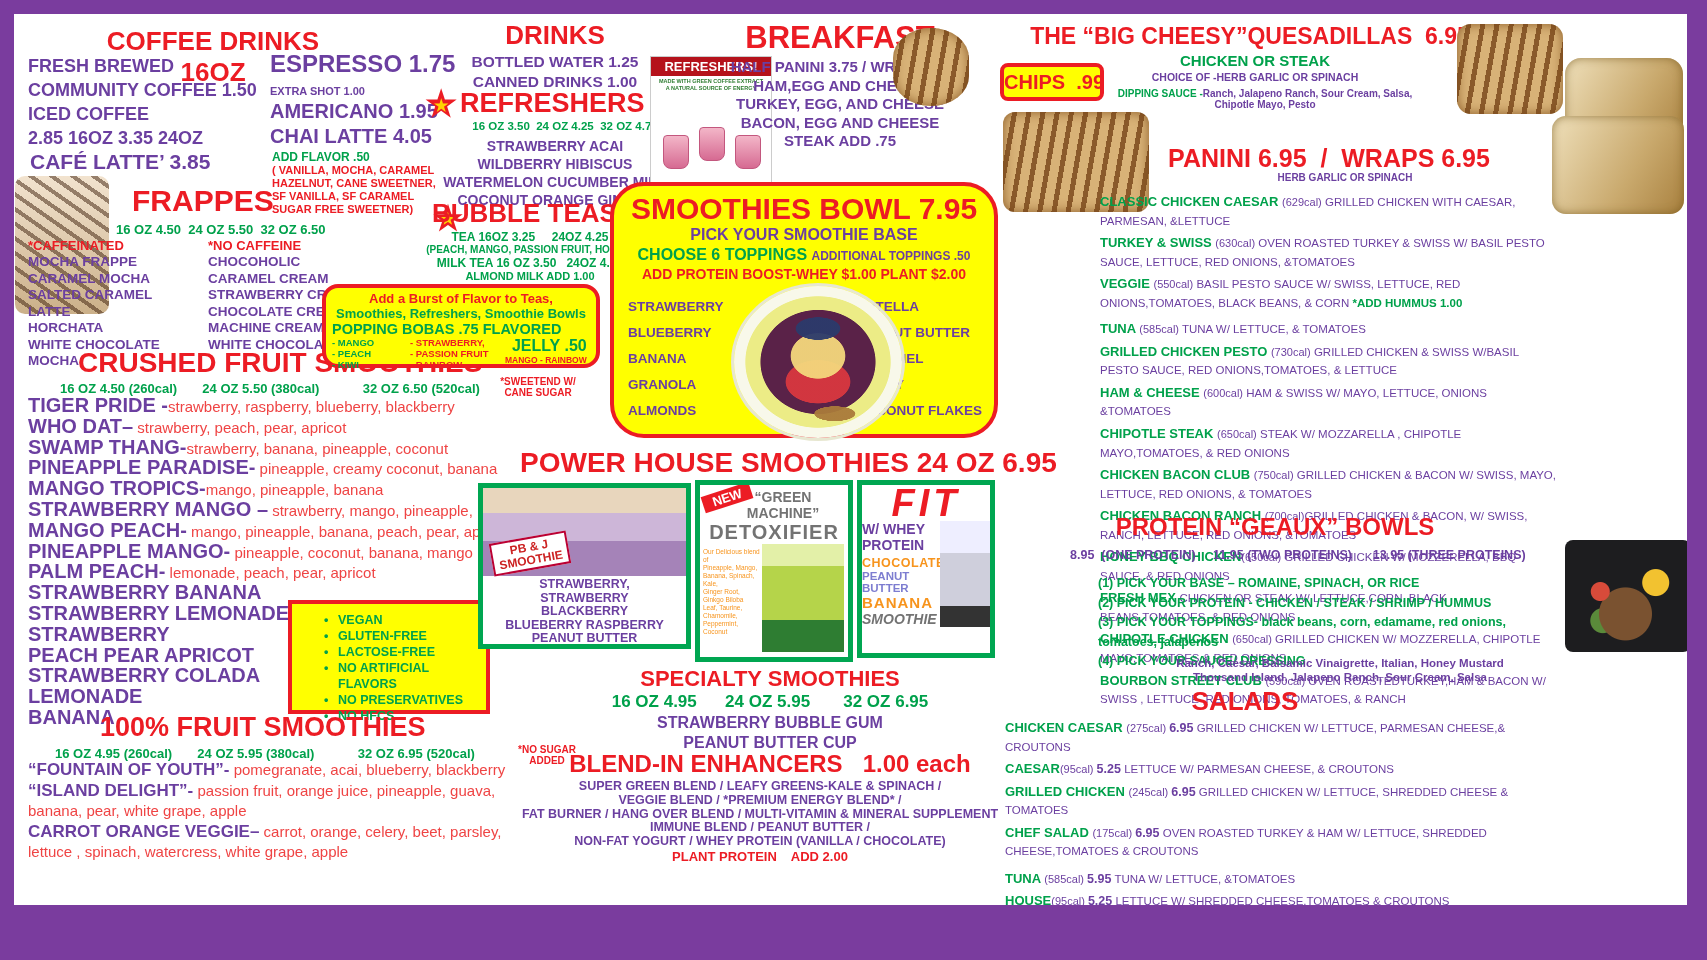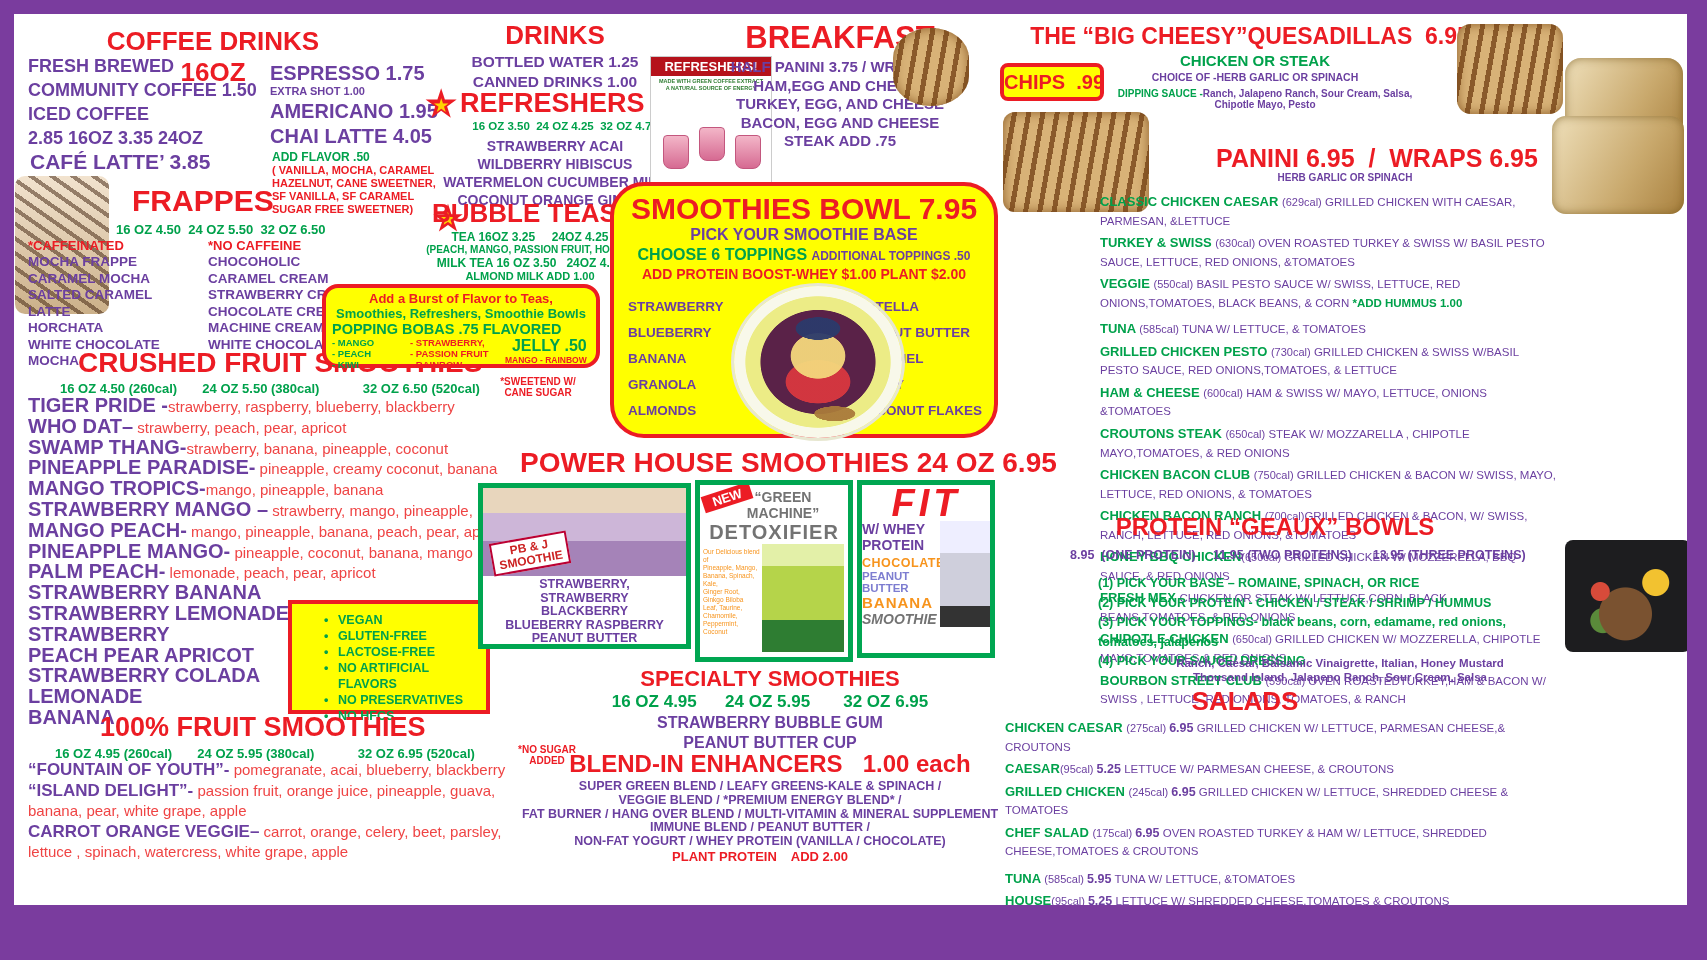--- a/index.html
+++ b/index.html
@@ -57,21 +57,21 @@
   
   <div class="abs red center" style="left:78px;top:26px;width:270px;font-size:26px">COFFEE DRINKS 16OZ</div>
   <div class="abs" style="left:28px;top:54px;width:240px;font-size:18px;line-height:24px">
 
   <div class="purple">FRESH BREWED</div>
       <div class="purple">COMMUNITY COFFEE 1.50</div>
       <div class="purple">ICED COFFEE</div>
       <div class="purple">2.85 16OZ  3.35 24OZ</div>
     </div>
   <div class="abs purple" style="left:30px;top:150px;font-size:21px">CAFÉ LATTE’  3.85</div>
-  <div class="abs purple" style="left:270px;top:62px;font-size:20px">ESPRESSO 1.75</div>
+  <div class="abs purple" style="left:270px;top:50px;font-size:24px">ESPRESSO 1.75</div>
   <div class="abs purple" style="left:270px;top:85px;font-size:11px">EXTRA SHOT 1.00</div>
   <div class="abs purple" style="left:270px;top:100px;font-size:20px">AMERICANO  1.95</div>
   <div class="abs purple" style="left:270px;top:125px;font-size:20px">CHAI LATTE   4.05</div>
   <div class="abs green" style="left:272px;top:150px;font-size:12px">ADD FLAVOR .50</div>
   <div class="abs red pre" style="left:272px;top:164px;width:210px;font-size:11px;line-height:13px">( VANILLA, MOCHA, CARAMEL
 HAZELNUT, CANE SWEETNER,
 SF VANILLA, SF CARAMEL
 SUGAR FREE SWEETNER)</div>
 
   
@@ -325,31 +325,31 @@
     <span class="green">DIPPING SAUCE -</span><span class="purple pre">Ranch, Jalapeno Ranch, Sour Cream, Salsa,
 Chipotle Mayo, Pesto</span>
   </div>
   <div class="abs yellowbox red center wsp" style="left:1000px;top:63px;width:104px;height:38px;border-radius:8px;font-size:20px;line-height:30px">CHIPS  .99</div>
   <div class="abs photo ph-grill" style="left:1457px;top:24px;width:106px;height:90px;border-radius:14px"></div>
   <div class="abs photo ph-wrap" style="left:1565px;top:58px;width:118px;height:92px;border-radius:16px"></div>
 
   
   <div class="abs photo ph-grill" style="left:1003px;top:112px;width:146px;height:100px;border-radius:12px"></div>
   <div class="abs photo ph-wrap" style="left:1552px;top:116px;width:132px;height:98px;border-radius:14px"></div>
-  <div class="abs red center wsp" style="left:1172px;top:144px;width:410px;font-size:25px">PANINI 6.95  /  WRAPS 6.95</div>
+  <div class="abs red center wsp" style="left:1124px;top:144px;width:410px;font-size:25px">PANINI 6.95  /  WRAPS 6.95</div>
   <div class="abs purple center" style="left:1140px;top:172px;width:410px;font-size:10px">HERB GARLIC OR SPINACH</div>
   <div class="abs list-gap" style="left:1100px;top:192px;width:458px">
 
   <p class="pan-item"><span class="pname">CLASSIC CHICKEN CAESAR </span><span class="pcal">(629cal)</span><span class="pdesc"> GRILLED CHICKEN WITH CAESAR, PARMESAN, &amp;LETTUCE</span><span class="pnote"></span></p>
       <p class="pan-item"><span class="pname">TURKEY &amp; SWISS </span><span class="pcal">(630cal)</span><span class="pdesc"> OVEN ROASTED TURKEY  &amp; SWISS W/ BASIL PESTO SAUCE, LETTUCE, RED ONIONS, &amp;TOMATOES</span><span class="pnote"></span></p>
       <p class="pan-item"><span class="pname">VEGGIE </span><span class="pcal">(550cal)</span><span class="pdesc"> BASIL PESTO SAUCE  W/ SWISS, LETTUCE,  RED ONIONS,TOMATOES, BLACK BEANS, &amp; CORN    </span><span class="pnote">*ADD HUMMUS 1.00</span></p>
       <p class="pan-item"><span class="pname">TUNA  </span><span class="pcal">(585cal)</span><span class="pdesc"> TUNA W/ LETTUCE,  &amp; TOMATOES</span><span class="pnote"></span></p>
       <p class="pan-item"><span class="pname">GRILLED CHICKEN PESTO </span><span class="pcal">(730cal)</span><span class="pdesc"> GRILLED  CHICKEN &amp; SWISS W/BASIL PESTO SAUCE, RED ONIONS,TOMATOES, &amp; LETTUCE</span><span class="pnote"></span></p>
       <p class="pan-item"><span class="pname">HAM &amp; CHEESE </span><span class="pcal">(600cal)</span><span class="pdesc"> HAM &amp; SWISS W/ MAYO, LETTUCE,  ONIONS &amp;TOMATOES</span><span class="pnote"></span></p>
-      <p class="pan-item"><span class="pname">CROUTONS STEAK </span><span class="pcal">(650cal)</span><span class="pdesc"> STEAK W/ MOZZARELLA , CHIPOTLE MAYO,TOMATOES, &amp; RED ONIONS</span><span class="pnote"></span></p>
+      <p class="pan-item"><span class="pname">CHIPOTLE STEAK </span><span class="pcal">(650cal)</span><span class="pdesc"> STEAK W/ MOZZARELLA , CHIPOTLE MAYO,TOMATOES, &amp; RED ONIONS</span><span class="pnote"></span></p>
       <p class="pan-item"><span class="pname">CHICKEN BACON CLUB </span><span class="pcal">(750cal)</span><span class="pdesc"> GRILLED CHICKEN &amp; BACON W/ SWISS, MAYO, LETTUCE,  RED ONIONS, &amp; TOMATOES</span><span class="pnote"></span></p>
       <p class="pan-item"><span class="pname">CHICKEN BACON RANCH </span><span class="pcal">(700cal)</span><span class="pdesc">GRILLED CHICKEN &amp; BACON,  W/ SWISS, RANCH,  LETTUCE, RED ONIONS, &amp;TOMATOES</span><span class="pnote"></span></p>
       <p class="pan-item"><span class="pname">HONEY BBQ CHICKEN</span><span class="pcal">(650cal)</span><span class="pdesc"> GRILLED CHICKEN W/ MOZZERELLA, BBQ SAUCE,  &amp; RED ONIONS</span><span class="pnote"></span></p>
       <p class="pan-item"><span class="pname">FRESH MEX </span><span class="pcal"></span><span class="pdesc">CHICKEN OR STEAK W/ LETTUCE,CORN,  BLACK BEANS,TOMATOES,  &amp; RED ONIONS</span><span class="pnote"></span></p>
       <p class="pan-item"><span class="pname">CHIPOTLE CHICKEN </span><span class="pcal">(650cal)</span><span class="pdesc"> GRILLED CHICKEN W/ MOZZERELLA, CHIPOTLE MAYO,TOMATOES,&amp; RED ONIONS</span><span class="pnote"></span></p>
       <p class="pan-item"><span class="pname">BOURBON STREET CLUB </span><span class="pcal">(590cal)</span><span class="pdesc"> OVEN ROASTEDTURKEY,HAM  &amp; BACON  W/ SWISS , LETTUCE ,RED ONIONS, TOMATOES, &amp; RANCH</span><span class="pnote"></span></p>
     </div>
 
   
   <div class="abs red center" style="left:1060px;top:513px;width:430px;font-size:24px">PROTEIN “GEAUX” BOWLS</div>

